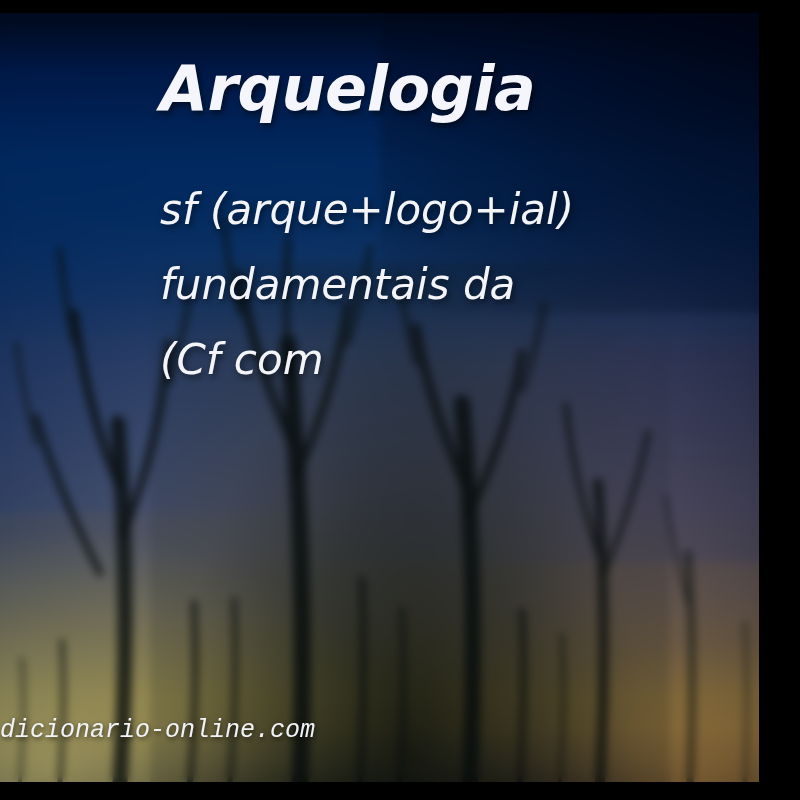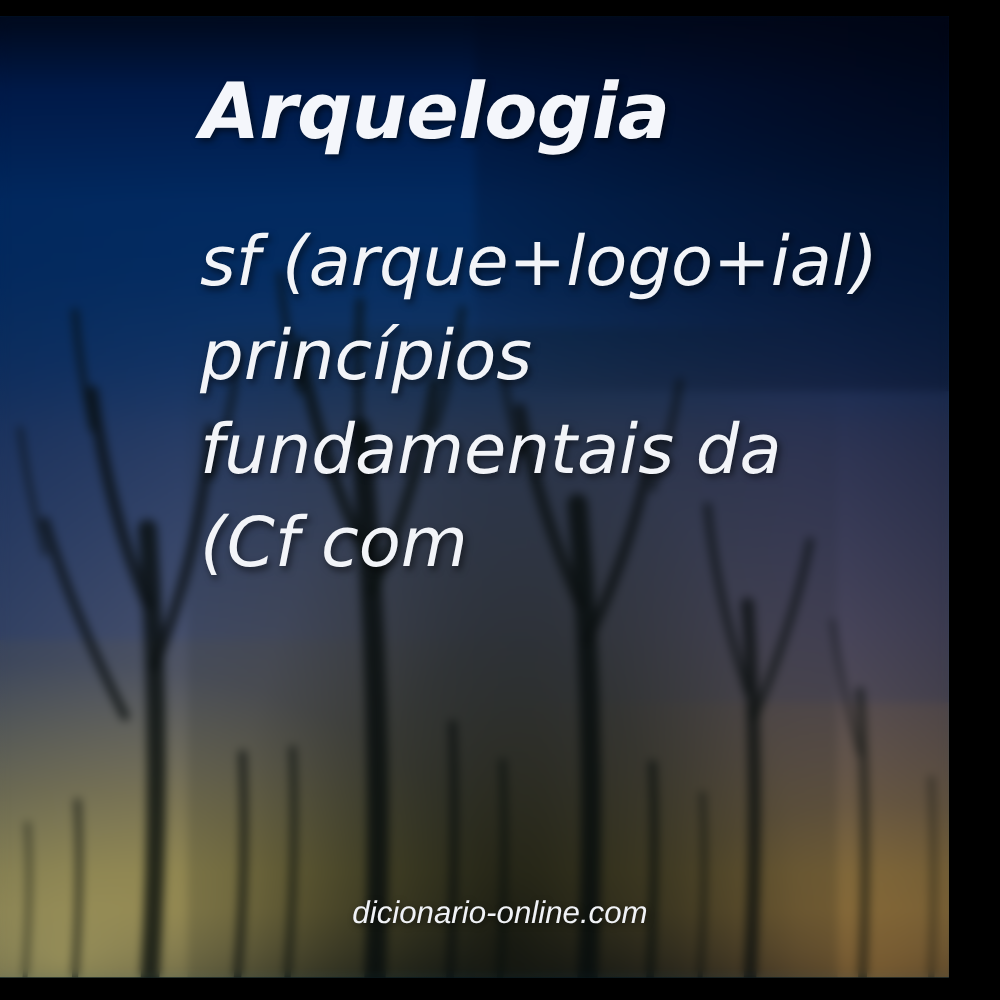--- a/index.html
+++ b/index.html
@@ -169,36 +169,36 @@
   }
 
   .definition {
     position: absolute;
     left: 160px;
     top: 172px;
     width: 470px;
   }
   .def-line {
     font-family: "DejaVu Sans", sans-serif;
-    font-size: 55px;
+    font-size: 42px;
     font-style: italic;
     font-weight: 500;
     color: #f2f4f8;
     line-height: 75px;
     text-shadow: 2px 3px 6px rgba(0,0,0,0.55);
     white-space: nowrap;
   }
 
   .site {
     position: absolute;
     left: 0;
     top: 716px;
     width: 800px;
-    text-align: center;
-    font-family: Liberation Sans, sans-serif;
+    text-align: left;
+    font-family: Liberation Mono, monospace;
     font-size: 25px;
     font-style: italic;
     font-weight: 500;
     color: #f0f2f6;
     text-shadow: 1px 2px 5px rgba(0,0,0,0.6);
   }
 </style>
 </head>
 <body>
 
@@ -263,21 +263,20 @@
 
   <div class="bar bar-top"></div>
   <div class="bar bar-bottom"></div>
 
   <div class="text-layer">
 
     <div class="word-title">Arquelogia</div>
 
     <div class="definition">
       <div class="def-line">sf (arque+logo+ial)</div>
-      <div class="def-line">princípios</div>
       <div class="def-line">fundamentais da</div>
       <div class="def-line">(Cf com</div>
     </div>
 
     <div class="site">dicionario-online.com</div>
   </div>
 
 </div>
 
 </body></html>

